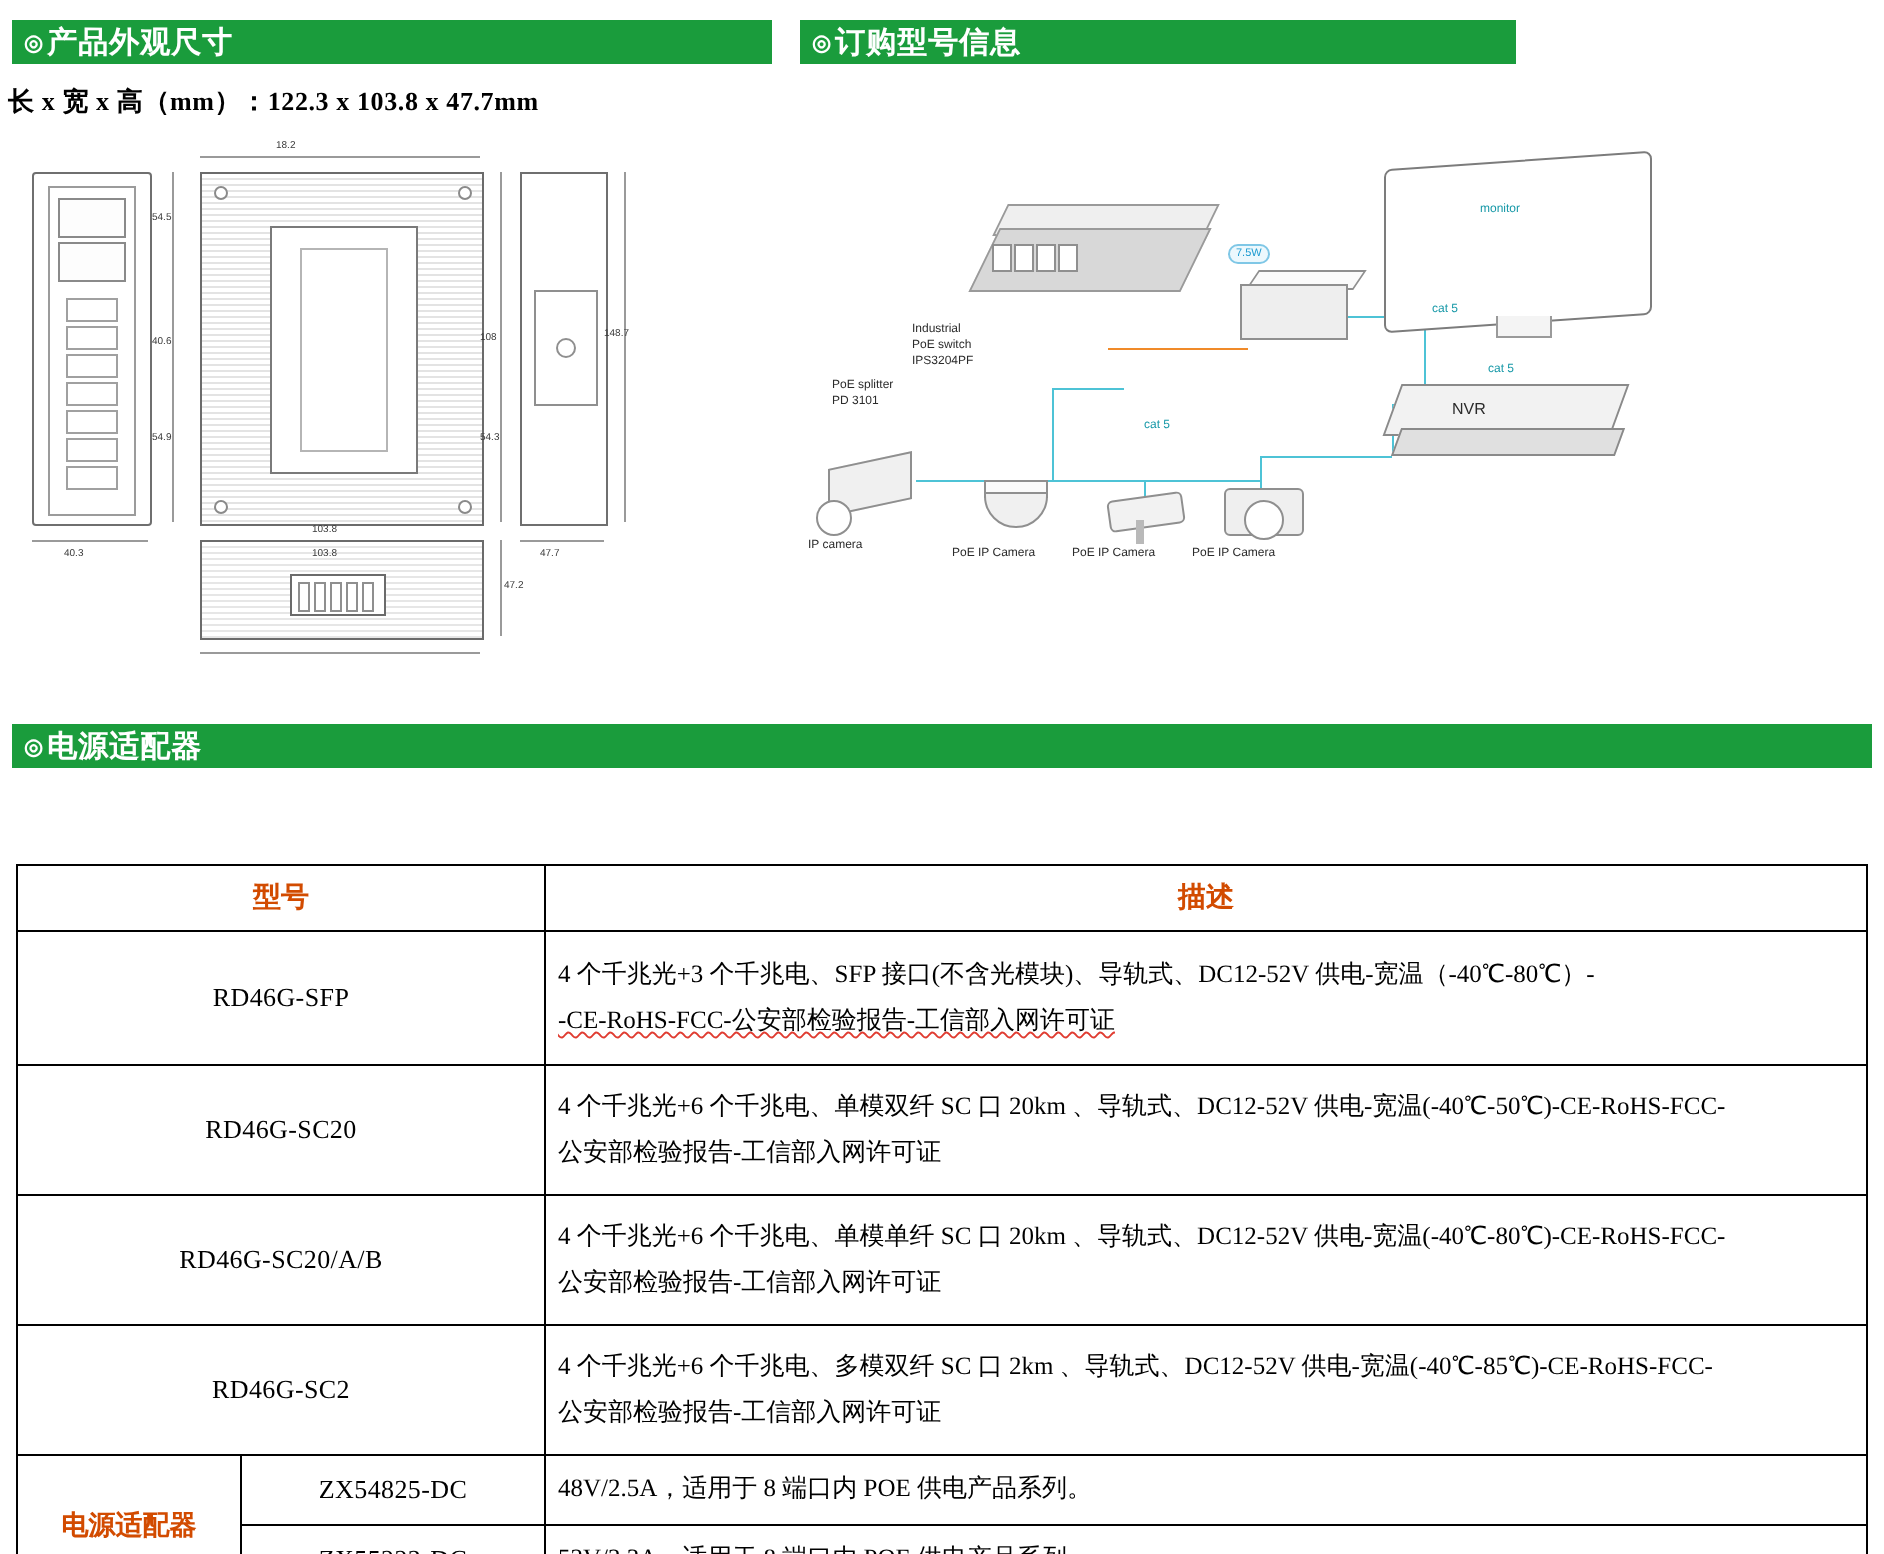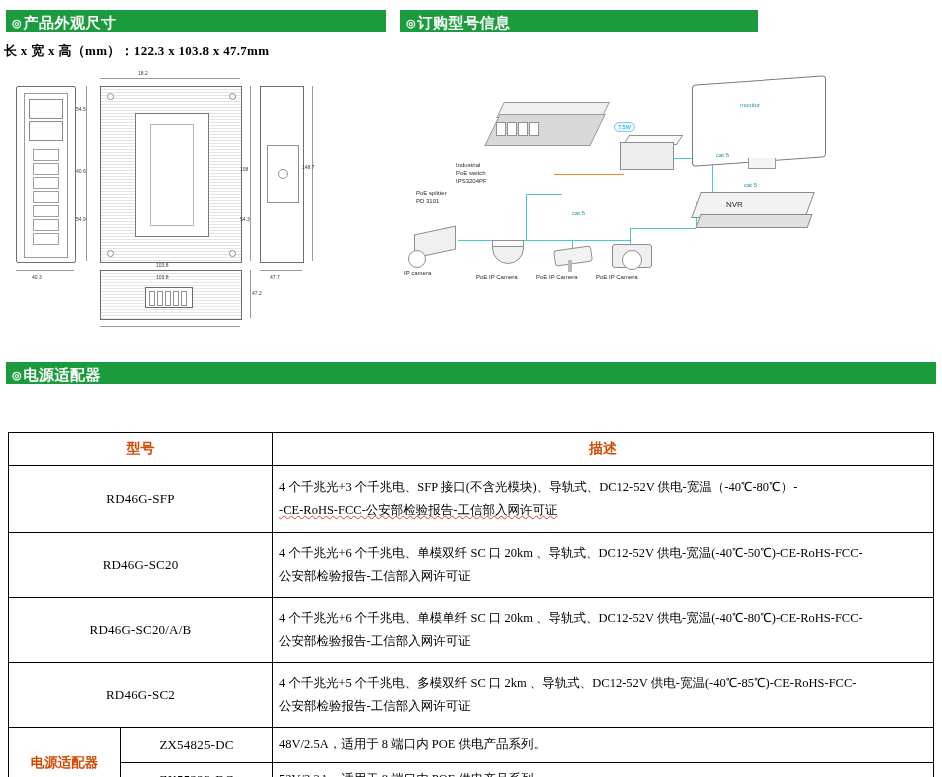--- a/index.html
+++ b/index.html
@@ -656,21 +656,21 @@
     <tr class="row-mid">
       <td colspan="2" class="model-cell">RD46G-SC20/A/B</td>
       <td class="desc-cell">
         <div>4 个千兆光+6 个千兆电、单模单纤 SC 口 20km 、导轨式、DC12-52V 供电-宽温(-40℃-80℃)-CE-RoHS-FCC-</div>
         <div>公安部检验报告-工信部入网许可证</div>
       </td>
     </tr>
     <tr class="row-mid">
       <td colspan="2" class="model-cell">RD46G-SC2</td>
       <td class="desc-cell">
-        <div>4 个千兆光+5 个千兆电、多模双纤 SC 口 2km 、导轨式、DC12-52V 供电-宽温(-40℃-85℃)-CE-RoHS-FCC-</div>
+        <div>4 个千兆光+6 个千兆电、多模双纤 SC 口 2km 、导轨式、DC12-52V 供电-宽温(-40℃-85℃)-CE-RoHS-FCC-</div>
         <div>公安部检验报告-工信部入网许可证</div>
       </td>
     </tr>
     <tr class="row-small">
       <td rowspan="2" class="adapter-label">电源适配器</td>
       <td class="model-cell">ZX54825-DC</td>
       <td class="desc-cell">48V/2.5A，适用于 8 端口内 POE 供电产品系列。</td>
     </tr>
     <tr class="row-small">
       <td class="model-cell">ZX55223-DC</td>

